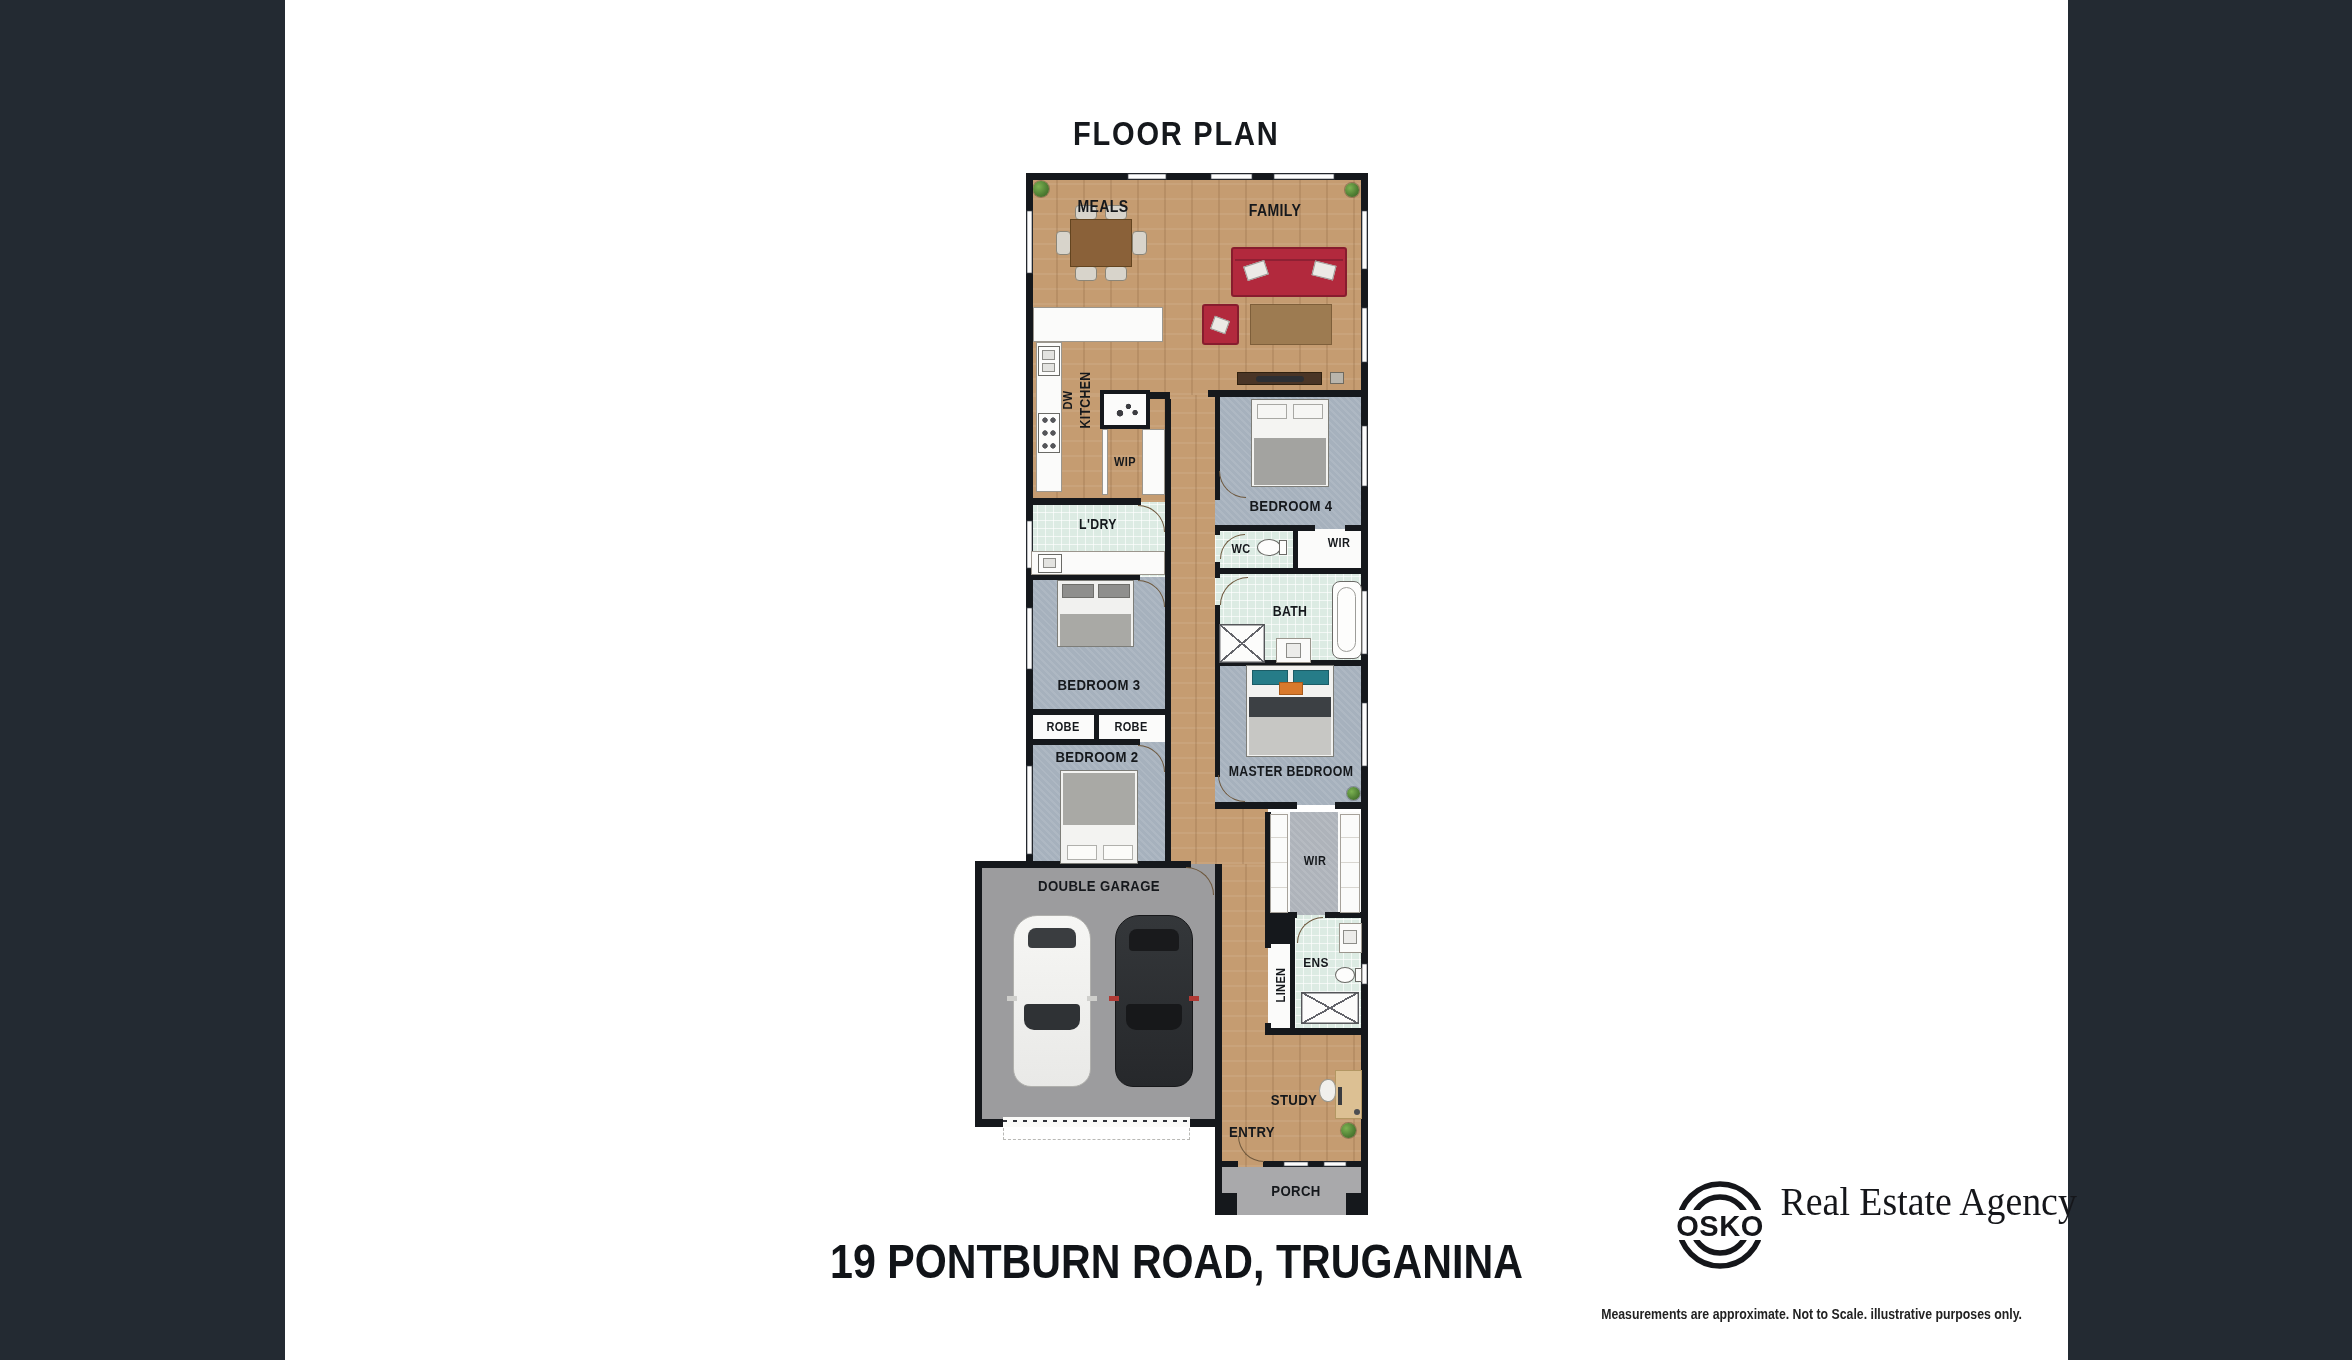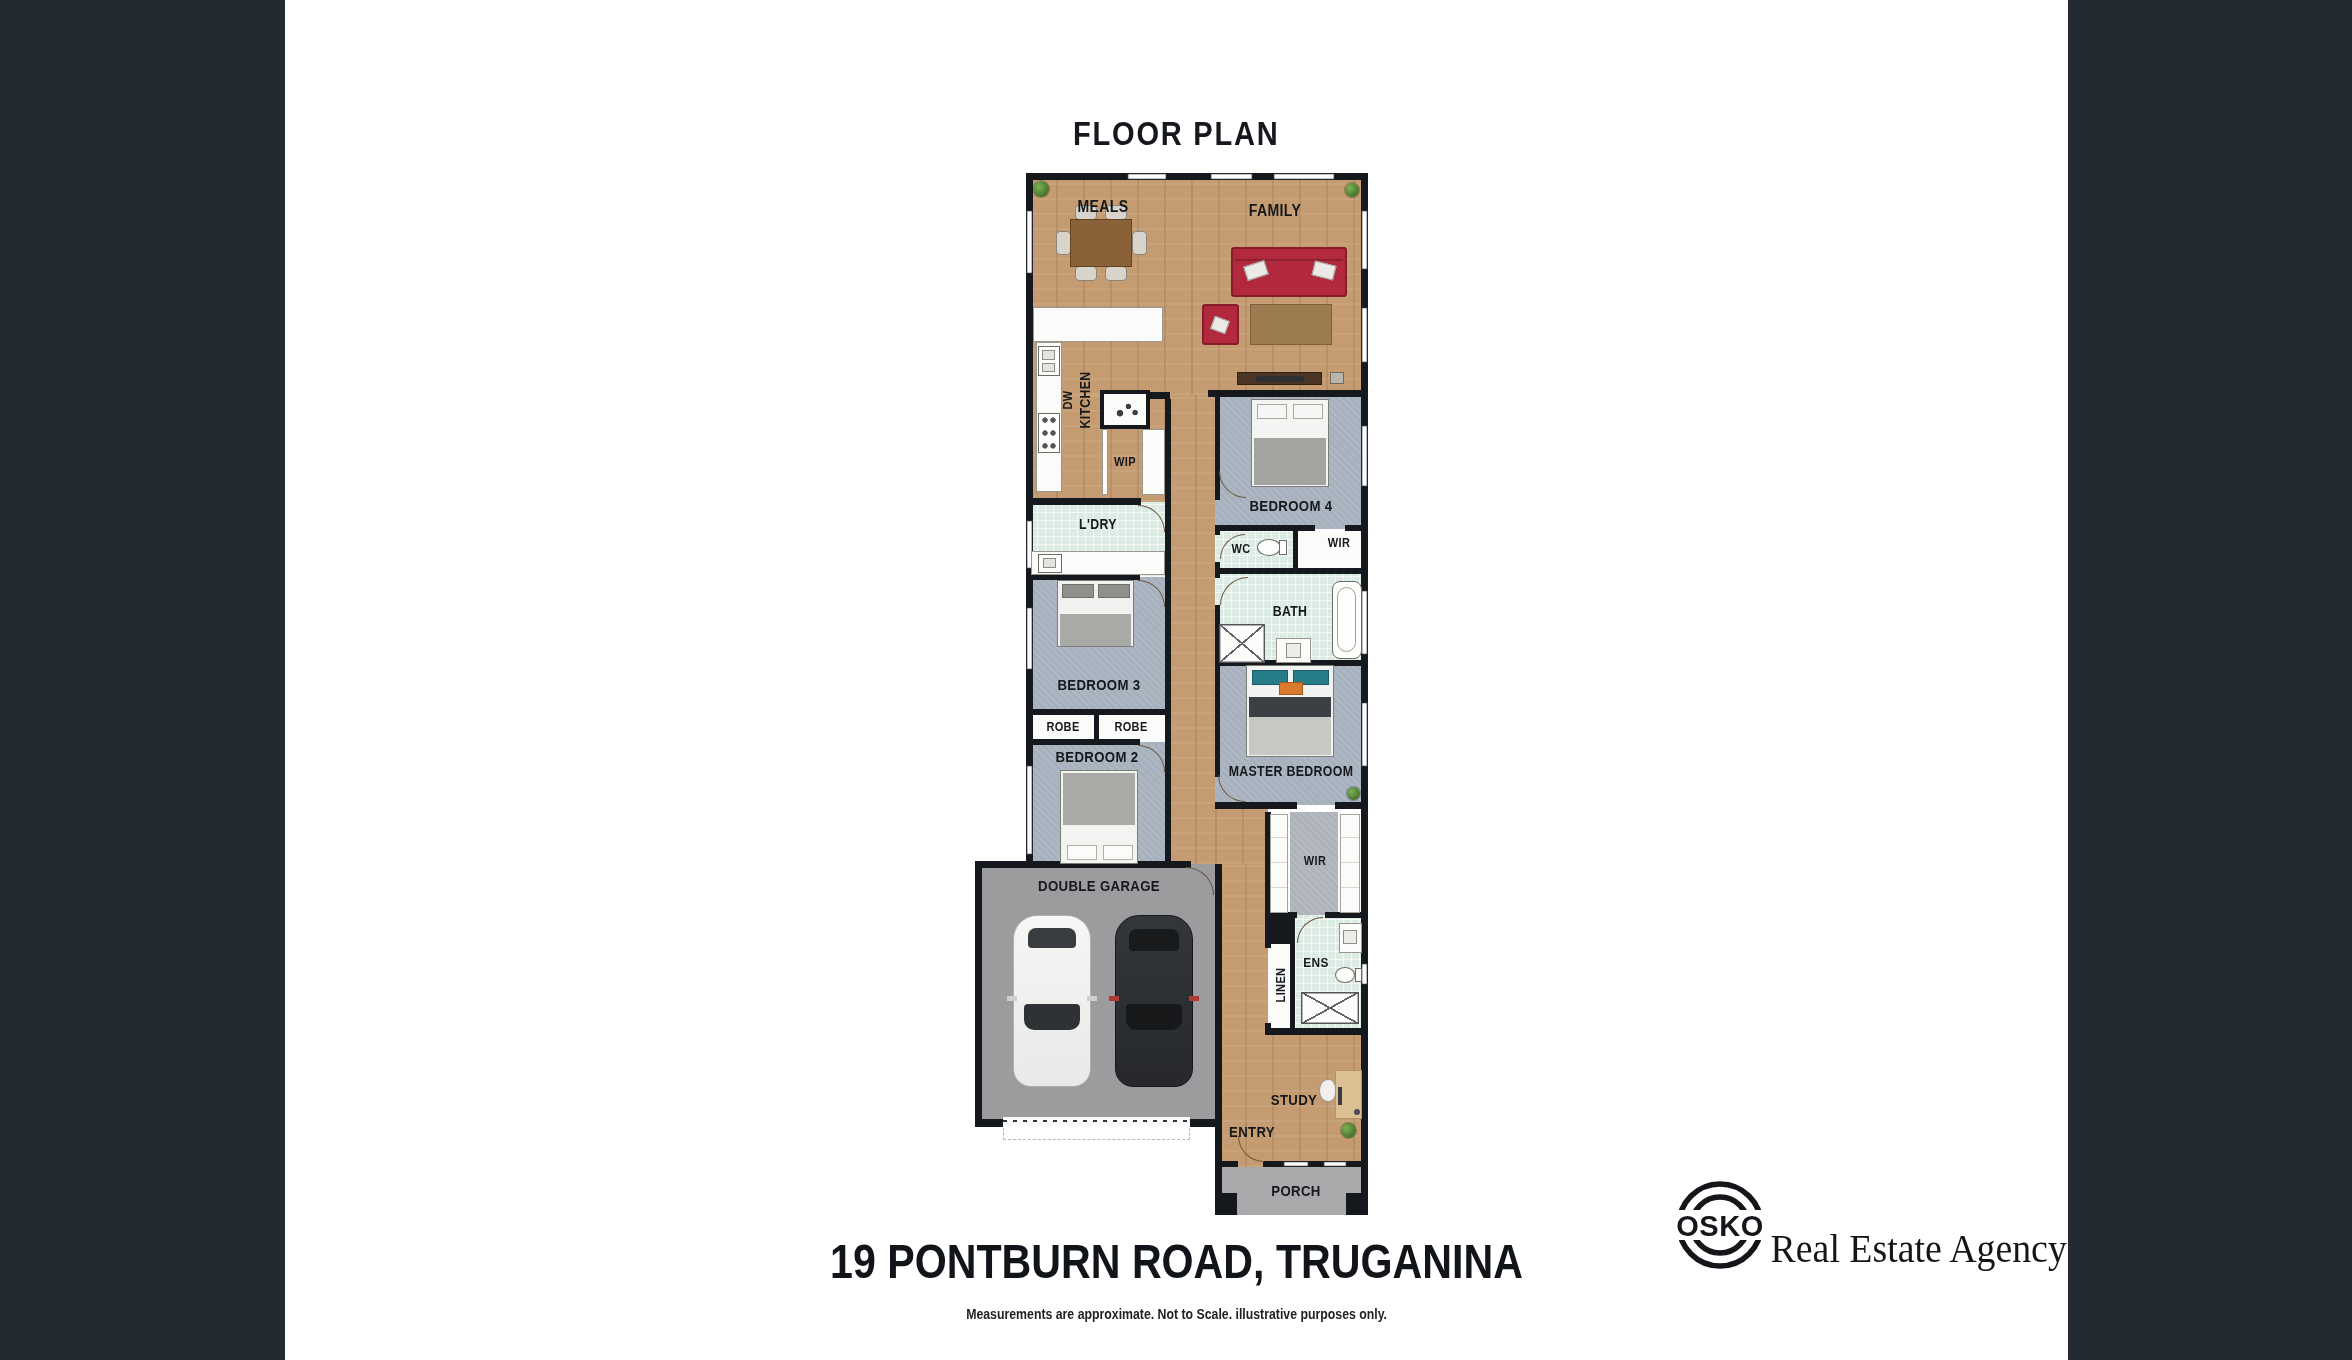--- a/index.html
+++ b/index.html
@@ -6,24 +6,24 @@
   body{width:2352px;height:1360px;position:relative;overflow:hidden;
        font-family:"Liberation Sans",sans-serif;}
   .panel{position:absolute;top:0;height:1360px;background:var(--panel,#232a32);}
   .content{position:absolute;left:285px;top:0;width:1783px;height:1360px;margin-top:47px;}
   .big-title{position:absolute;left:0;width:100%;top:68px;text-align:center;
      font-weight:700;font-size:33px;color:#15181c;letter-spacing:2px;}
   .big-title span{display:inline-block;transform:scaleX(.88);}
   .address{position:absolute;left:0;width:100%;top:1186px;text-align:center;
      font-weight:800;font-size:49px;color:#111418;letter-spacing:0;}
   .address span{display:inline-block;transform:scaleX(.84);}
-  .disclaimer{position:absolute;left:0;width:100%;top:1258px;text-align:center;
+  .disclaimer{position:absolute;left:0;width:100%;top:1258px;text-align:right;
      font-weight:600;font-size:15px;color:#222;}
   .disclaimer span{display:inline-block;transform:scaleX(.82);}
-  .logo{position:absolute;left:1389px;top:1132px;display:flex;align-items:flex-end;gap:0;}
+  .logo{position:absolute;left:1389px;top:1132px;display:flex;align-items:flex-start;gap:10px;}
   .logo-name{font-family:"Liberation Serif",serif;font-size:39px;color:#15161a;
      display:inline-block;transform:scaleX(.97);white-space:nowrap;}
 
   
   .plan{position:absolute;left:975px;top:126px;width:393px;height:1044px;}
   .plan *{box-sizing:border-box;}
   .abs{position:absolute;}
   .wood{background:var(--wood,#c59c71);
     background-image:repeating-linear-gradient(90deg,rgba(110,72,38,.16) 0 2px,rgba(0,0,0,0) 2px 27px),
                      repeating-linear-gradient(0deg,rgba(255,255,255,.07) 0 2px,rgba(0,0,0,0) 2px 15px);}

